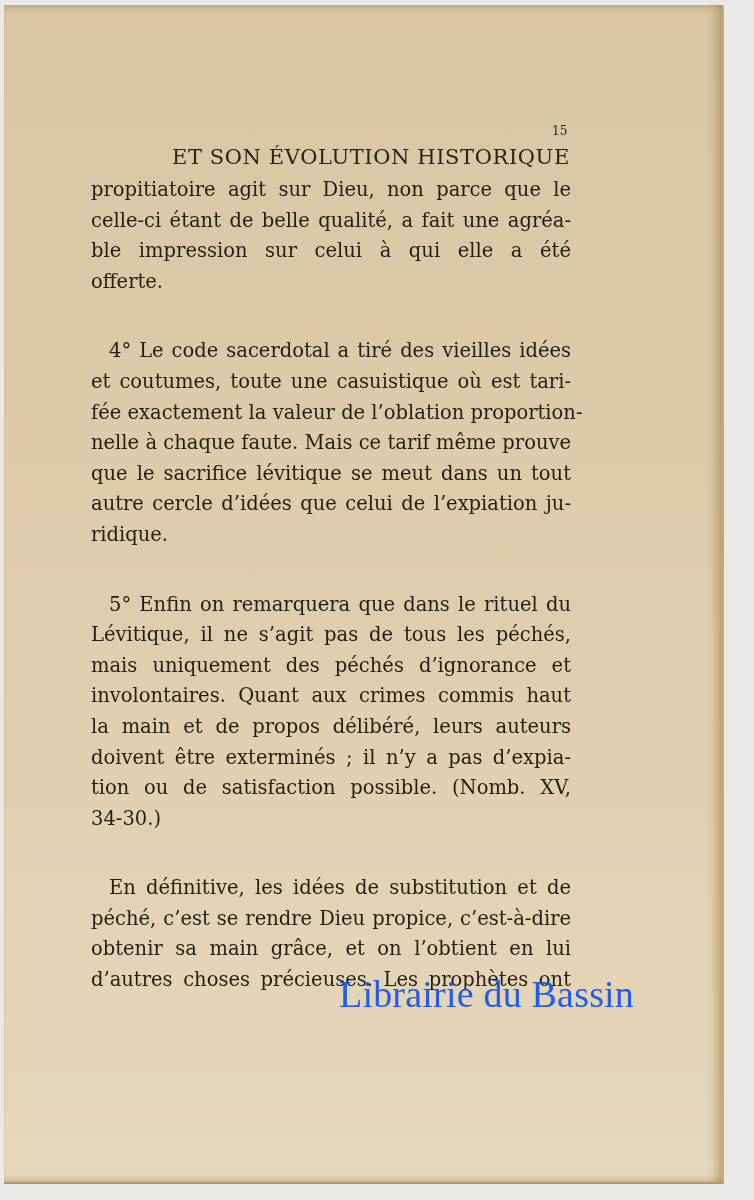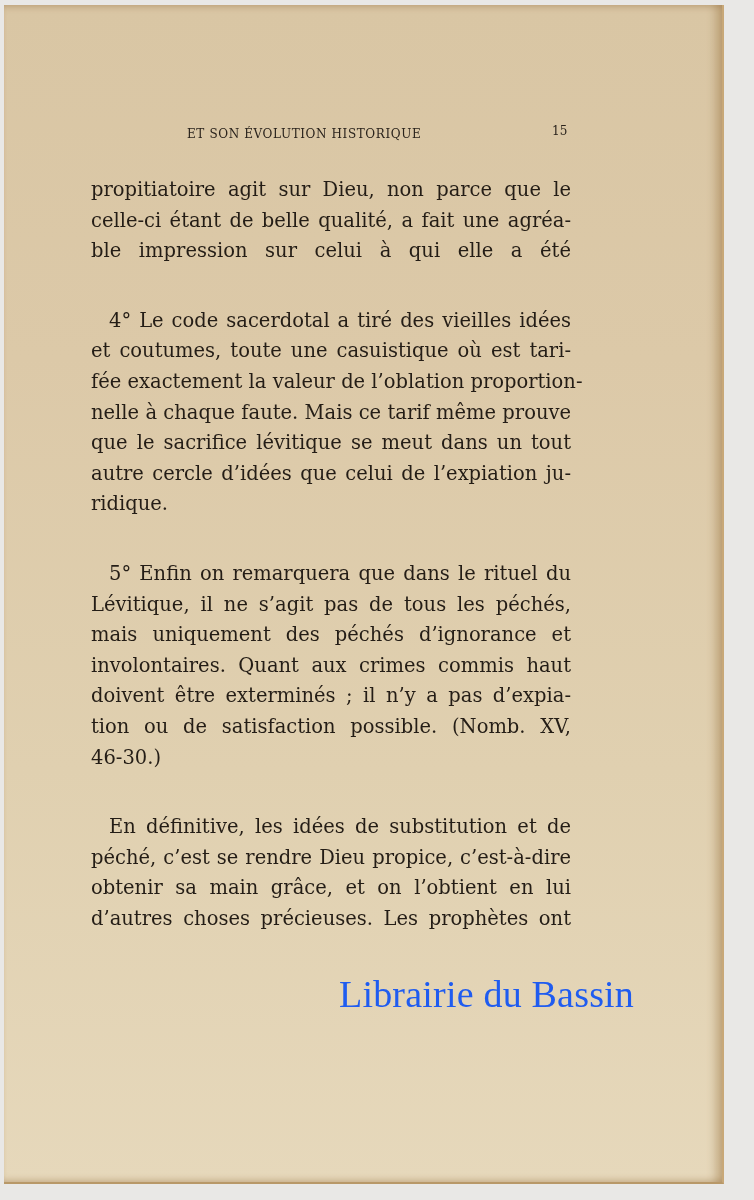--- a/index.html
+++ b/index.html
@@ -27,26 +27,25 @@
     }
     .running-head {
       position: absolute;
       top: 122px;
       left: 0;
       width: 100%;
     }
     .running-title {
       position: absolute;
       left: 168px;
-      top: 0;
-      font-size: 12px;
+      top: 18px;
+      font-size: 21px;
       letter-spacing: 0.6px;
       color: #2a231c;
       white-space: nowrap;
-      margin-left: 15px;
     }
     .page-number {
       position: absolute;
       left: 548px;
       top: -3px;
       font-size: 12px;
       color: #2a231c;
     }
     .body-text {
       position: absolute;
@@ -88,38 +87,40 @@
 <div class="page">
   <div class="running-head">
     <span class="running-title">ET SON ÉVOLUTION HISTORIQUE</span>
     <span class="page-number">15</span>
   </div>
   <div class="body-text" id="body-text">
       <div>
         <span class="line">propitiatoire agit sur Dieu, non parce que le</span>
         <span class="line">celle-ci étant de belle qualité, a fait une agréa-</span>
         <span class="line">ble impression sur celui à qui elle a été</span>
+        <span class="line last">offerte.</span>
       </div>
       <div>
         <span class="line indent">4° Le code sacerdotal a tiré des vieilles idées</span>
         <span class="line">et coutumes, toute une casuistique où est tari-</span>
         <span class="line">fée exactement la valeur de l’oblation proportion-</span>
         <span class="line">nelle à chaque faute. Mais ce tarif même prouve</span>
         <span class="line">que le sacrifice lévitique se meut dans un tout</span>
         <span class="line">autre cercle d’idées que celui de l’expiation ju-</span>
         <span class="line last">ridique.</span>
       </div>
       <div>
         <span class="line indent">5° Enfin on remarquera que dans le rituel du</span>
         <span class="line">Lévitique, il ne s’agit pas de tous les péchés,</span>
         <span class="line">mais uniquement des péchés d’ignorance et</span>
         <span class="line">involontaires. Quant aux crimes commis haut</span>
+        <span class="line">la main et de propos délibéré, leurs auteurs</span>
         <span class="line">doivent être exterminés ; il n’y a pas d’expia-</span>
         <span class="line">tion ou de satisfaction possible. (Nomb. XV,</span>
-        <span class="line last">46-30.)</span>
+        <span class="line last">34-30.)</span>
       </div>
       <div>
         <span class="line indent">En définitive, les idées de substitution et de</span>
         <span class="line">péché, c’est se rendre Dieu propice, c’est-à-dire</span>
         <span class="line">obtenir sa main grâce, et on l’obtient en lui</span>
         <span class="line">d’autres choses précieuses. Les prophètes ont</span>
       </div>
     </div>
 </div>
 

